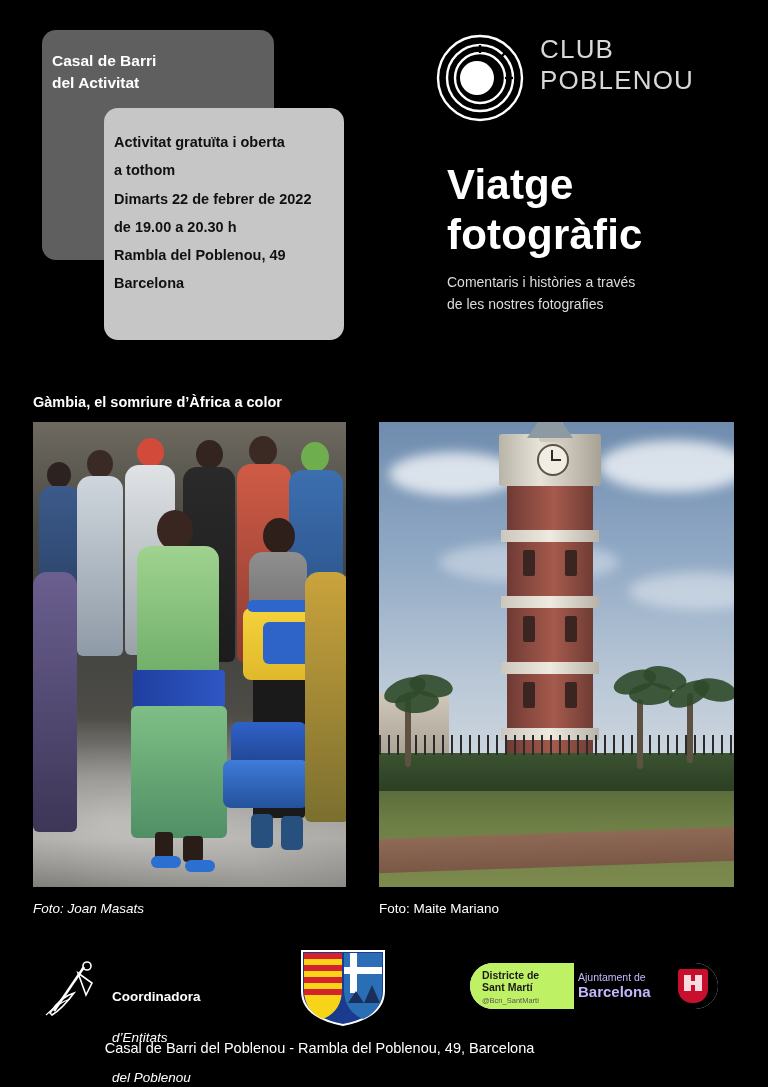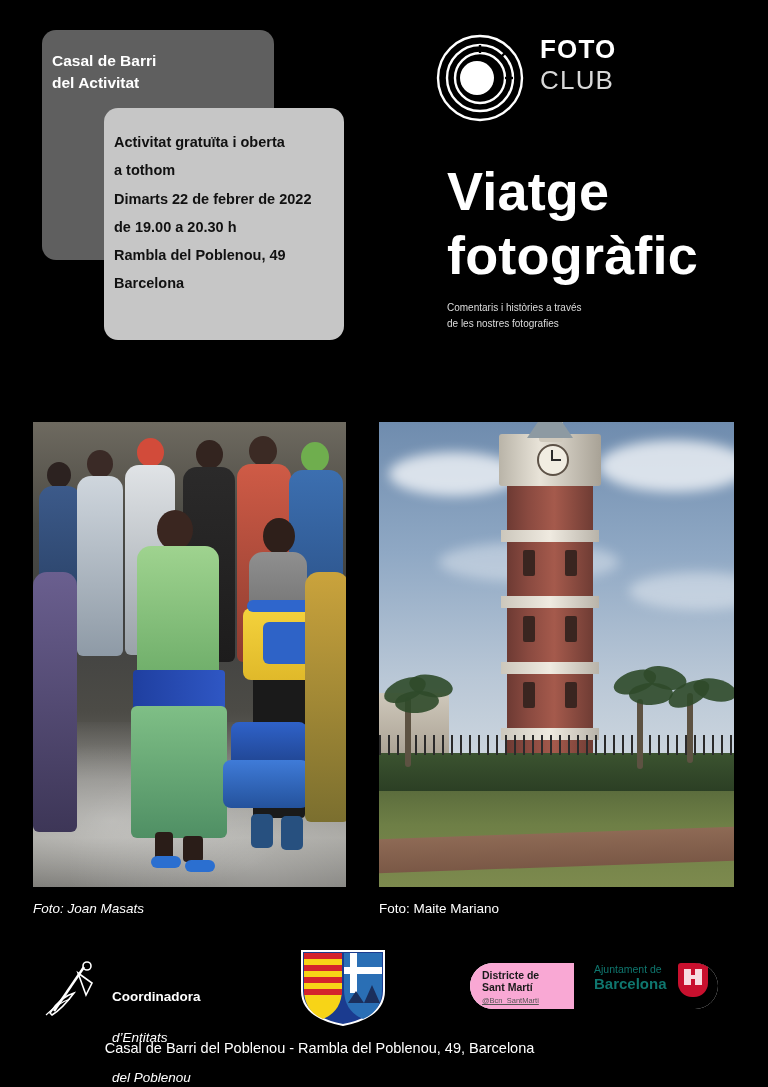--- a/index.html
+++ b/index.html
@@ -99,30 +99,30 @@
   }
 
   
   .title-block {
     position: absolute;
     left: 447px;
     top: 160px;
     width: 300px;
   }
   .title-main {
-    font-size: 54px;
+    font-size: 42px;
     font-weight: bold;
     line-height: 1.18;
     color: #ffffff;
     white-space: pre-line;
     letter-spacing: 0.2px;
   }
   .title-sub {
     margin-top: 13px;
-    font-size: 10px;
+    font-size: 14px;
     line-height: 1.55;
     color: #dcdcdc;
     white-space: pre-line;
   }
 
   
   .cap-left {
     position: absolute;
     left: 33px;
     top: 393px;
@@ -210,45 +210,44 @@
     width: 248px;
     height: 46px;
     border-radius: 23px;
     overflow: hidden;
     background: #ffffff;
     display: flex;
     align-items: stretch;
   }
   .ajunt-left {
     width: 104px;
-    background: #f9a8d4;
+    background: #bef264;
     color: #1a1a1a;
     padding: 6px 0 0 12px;
     box-sizing: border-box;
   }
   .ajunt-left .l1 {
     font-size: 10.5px;
     font-weight: bold;
     line-height: 1.15;
     white-space: pre-line;
   }
   .ajunt-left .l2 {
     font-size: 7.5px;
     color: #555;
     margin-top: 3px;
-    text-decoration: underline;
   }
   .ajunt-right {
     flex: 1;
     background: #000000;
-    color: #0f766e;
+    color: #c4b5fd;
     display: flex;
-    align-items: flex-start;
+    align-items: center;
     justify-content: space-between;
-    padding: 0 10px 0 20px;
+    padding: 0 10px 0 4px;
     box-sizing: border-box;
   }
   .ajunt-right .t1 { font-size: 10.5px; line-height: 1.2; }
   .ajunt-right .t2 { font-size: 15px; font-weight: bold; line-height: 1.1; }
   .shield {
     width: 30px;
     height: 34px;
     background: #c8102e;
     border-radius: 3px 3px 14px 14px;
     position: relative;
@@ -393,32 +392,33 @@
         <circle cx="44" cy="44" r="33" fill="none" stroke="#ffffff" stroke-width="2.4"></circle>
         <circle cx="44" cy="44" r="25" fill="none" stroke="#ffffff" stroke-width="2.4"></circle>
         <circle cx="41" cy="44" r="17" fill="#ffffff"></circle>
         <path d="M44 2 A42 42 0 0 1 86 44 L58 44 A14 14 0 0 0 44 30 Z" fill="none" stroke="#ffffff" stroke-width="0"></path>
         <line x1="44" y1="11" x2="44" y2="19" stroke="#000000" stroke-width="2.4"></line>
         <line x1="69" y1="19" x2="63" y2="25" stroke="#000000" stroke-width="2.4"></line>
         <line x1="77" y1="44" x2="69" y2="44" stroke="#000000" stroke-width="2.4"></line>
       </svg>
     </div>
     <div class="logo-text">
-      <span class="logo-line">FOTO</span>
       <span class="logo-line thin">CLUB</span>
+      <span class="logo-line thin">POBLENOU</span>
     </div>
   </div>
 
   <div class="title-block">
     <div class="title-main">Viatge
 fotogràfic</div>
     <div class="title-sub">Comentaris i històries a través
 de les nostres fotografies</div>
   </div>
 
+  <div class="cap-left">Gàmbia, el somriure d’Àfrica a color</div>
 
   <div class="photo photo-left">
     <div class="ph-left-bg"></div>
 
     <div class="fig" style="left:6px;top:40px;width:42px;height:180px;">
       <div class="head" style="left:8px;top:0;width:24px;height:26px;background:#2c2220;"></div>
       <div class="body" style="left:0;top:24px;width:42px;height:160px;background:linear-gradient(180deg,#3c5a8a,#243a5c);"></div>
     </div>
     <div class="fig" style="left:44px;top:28px;width:46px;height:200px;">
       <div class="head" style="left:10px;top:0;width:26px;height:28px;background:#3a2a26;"></div>

